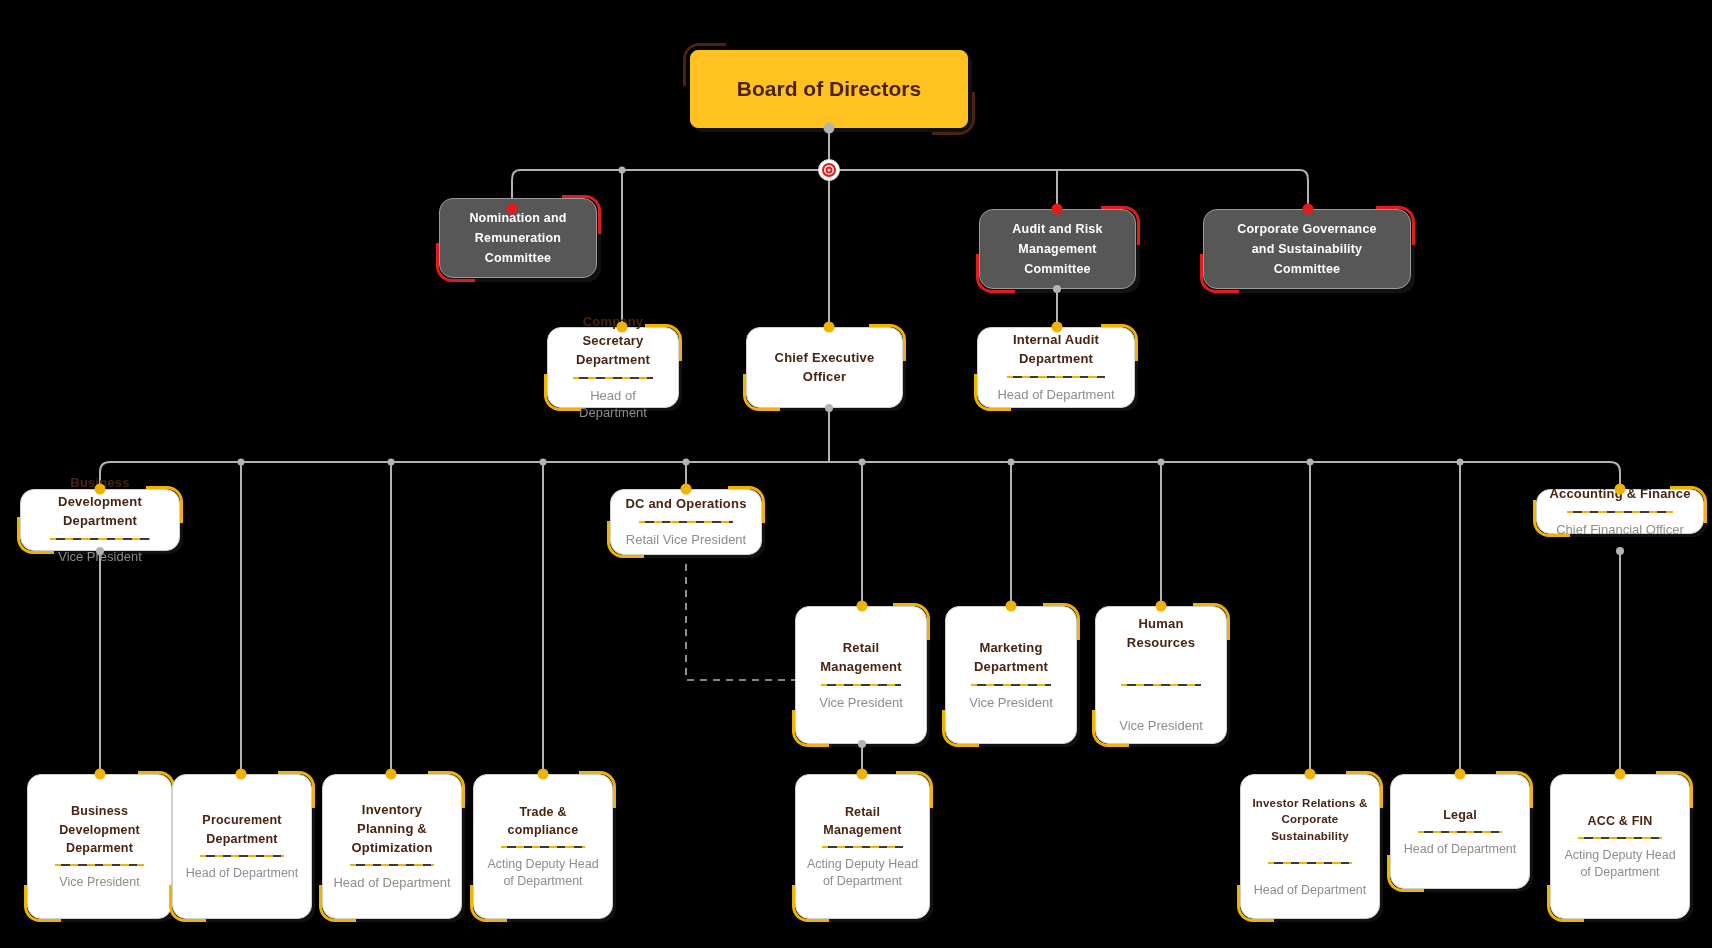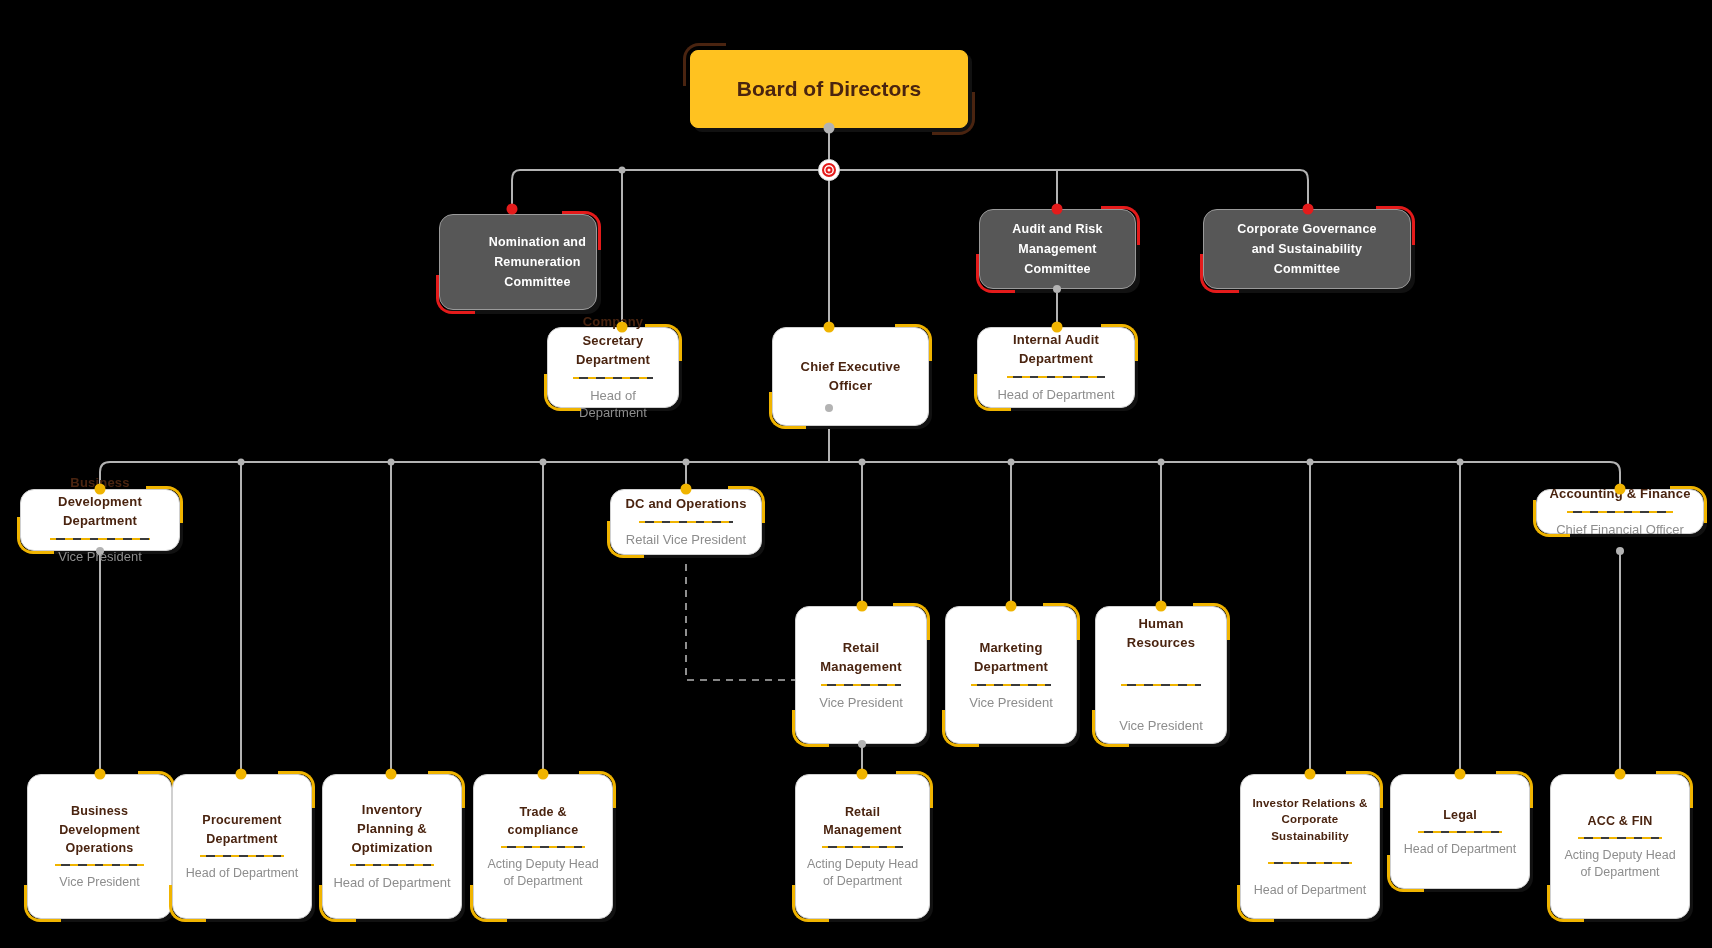--- a/index.html
+++ b/index.html
@@ -256,21 +256,21 @@
   <div class="port port-grey" style="left:100px; top:551px; width:8px; height:8px;"></div>
   <div class="port port-grey" style="left:1620px; top:551px; width:8px; height:8px;"></div>
   <div class="port port-grey" style="left:862px; top:744px; width:8px; height:8px;"></div>
 
   <div class="node root" style="left:690px; top:50px; width:278px; height:78px;">
     <span class="acc-tl"></span>
     <span class="acc-br"></span>
     <div class="title">Board of Directors</div>
   </div>
 
-  <div class="node committee" style="left:439px; top:214px; width:158px; height:96px;align-items:flex-end;">
+  <div class="node committee" style="left:439px; top:198px; width:158px; height:80px;">
     <span class="acc-tr"></span>
     <span class="acc-bl"></span>
     <div class="title">
       <div>Nomination and</div>
       <div>Remuneration</div>
       <div>Committee</div>
     </div>
   </div>
   <div class="port port-red" style="left:512px; top:209px;"></div>
 
@@ -298,21 +298,21 @@
 
   <div class="node card" style="left:547px; top:327px; width:132px; height:81px; font-size:13px;">
     <span class="acc-tr"></span>
     <span class="acc-bl"></span>
     <div class="title">Company Secretary Department</div>
     <div class="divider"></div>
     <div class="subtitle">Head of Department</div>
   </div>
   <div class="port port-yellow" style="left:622px; top:327px;"></div>
 
-  <div class="node card" style="left:772px; top:327px; width:157px; height:99px; font-size:13px;">
+  <div class="node card" style="left:746px; top:327px; width:157px; height:81px; font-size:13px;">
     <span class="acc-tr"></span>
     <span class="acc-bl"></span>
     <div class="title">Chief Executive Officer</div>
   </div>
   <div class="port port-yellow" style="left:829px; top:327px;"></div>
 
   <div class="node card" style="left:977px; top:327px; width:158px; height:81px; font-size:13px;">
     <span class="acc-tr"></span>
     <span class="acc-bl"></span>
     <div class="title">Internal Audit Department</div>
@@ -371,21 +371,21 @@
     <span class="acc-bl"></span>
     <div class="title">Human Resources</div>
     <div class="divider"></div>
     <div class="subtitle">Vice President</div>
   </div>
   <div class="port port-yellow" style="left:1161px; top:606px;"></div>
 
   <div class="node card" style="left:27px; top:774px; width:145px; height:145px; font-size:12.5px;">
     <span class="acc-tr"></span>
     <span class="acc-bl"></span>
-    <div class="title">Business Development Operations</div>
+    <div class="title">Business Development Deparment</div>
     <div class="divider"></div>
     <div class="subtitle">Vice President</div>
   </div>
   <div class="port port-yellow" style="left:100px; top:774px;"></div>
 
   <div class="node card" style="left:172px; top:774px; width:140px; height:145px; font-size:12.5px;">
     <span class="acc-tr"></span>
     <span class="acc-bl"></span>
     <div class="title">Procurement Department</div>
     <div class="divider"></div>

